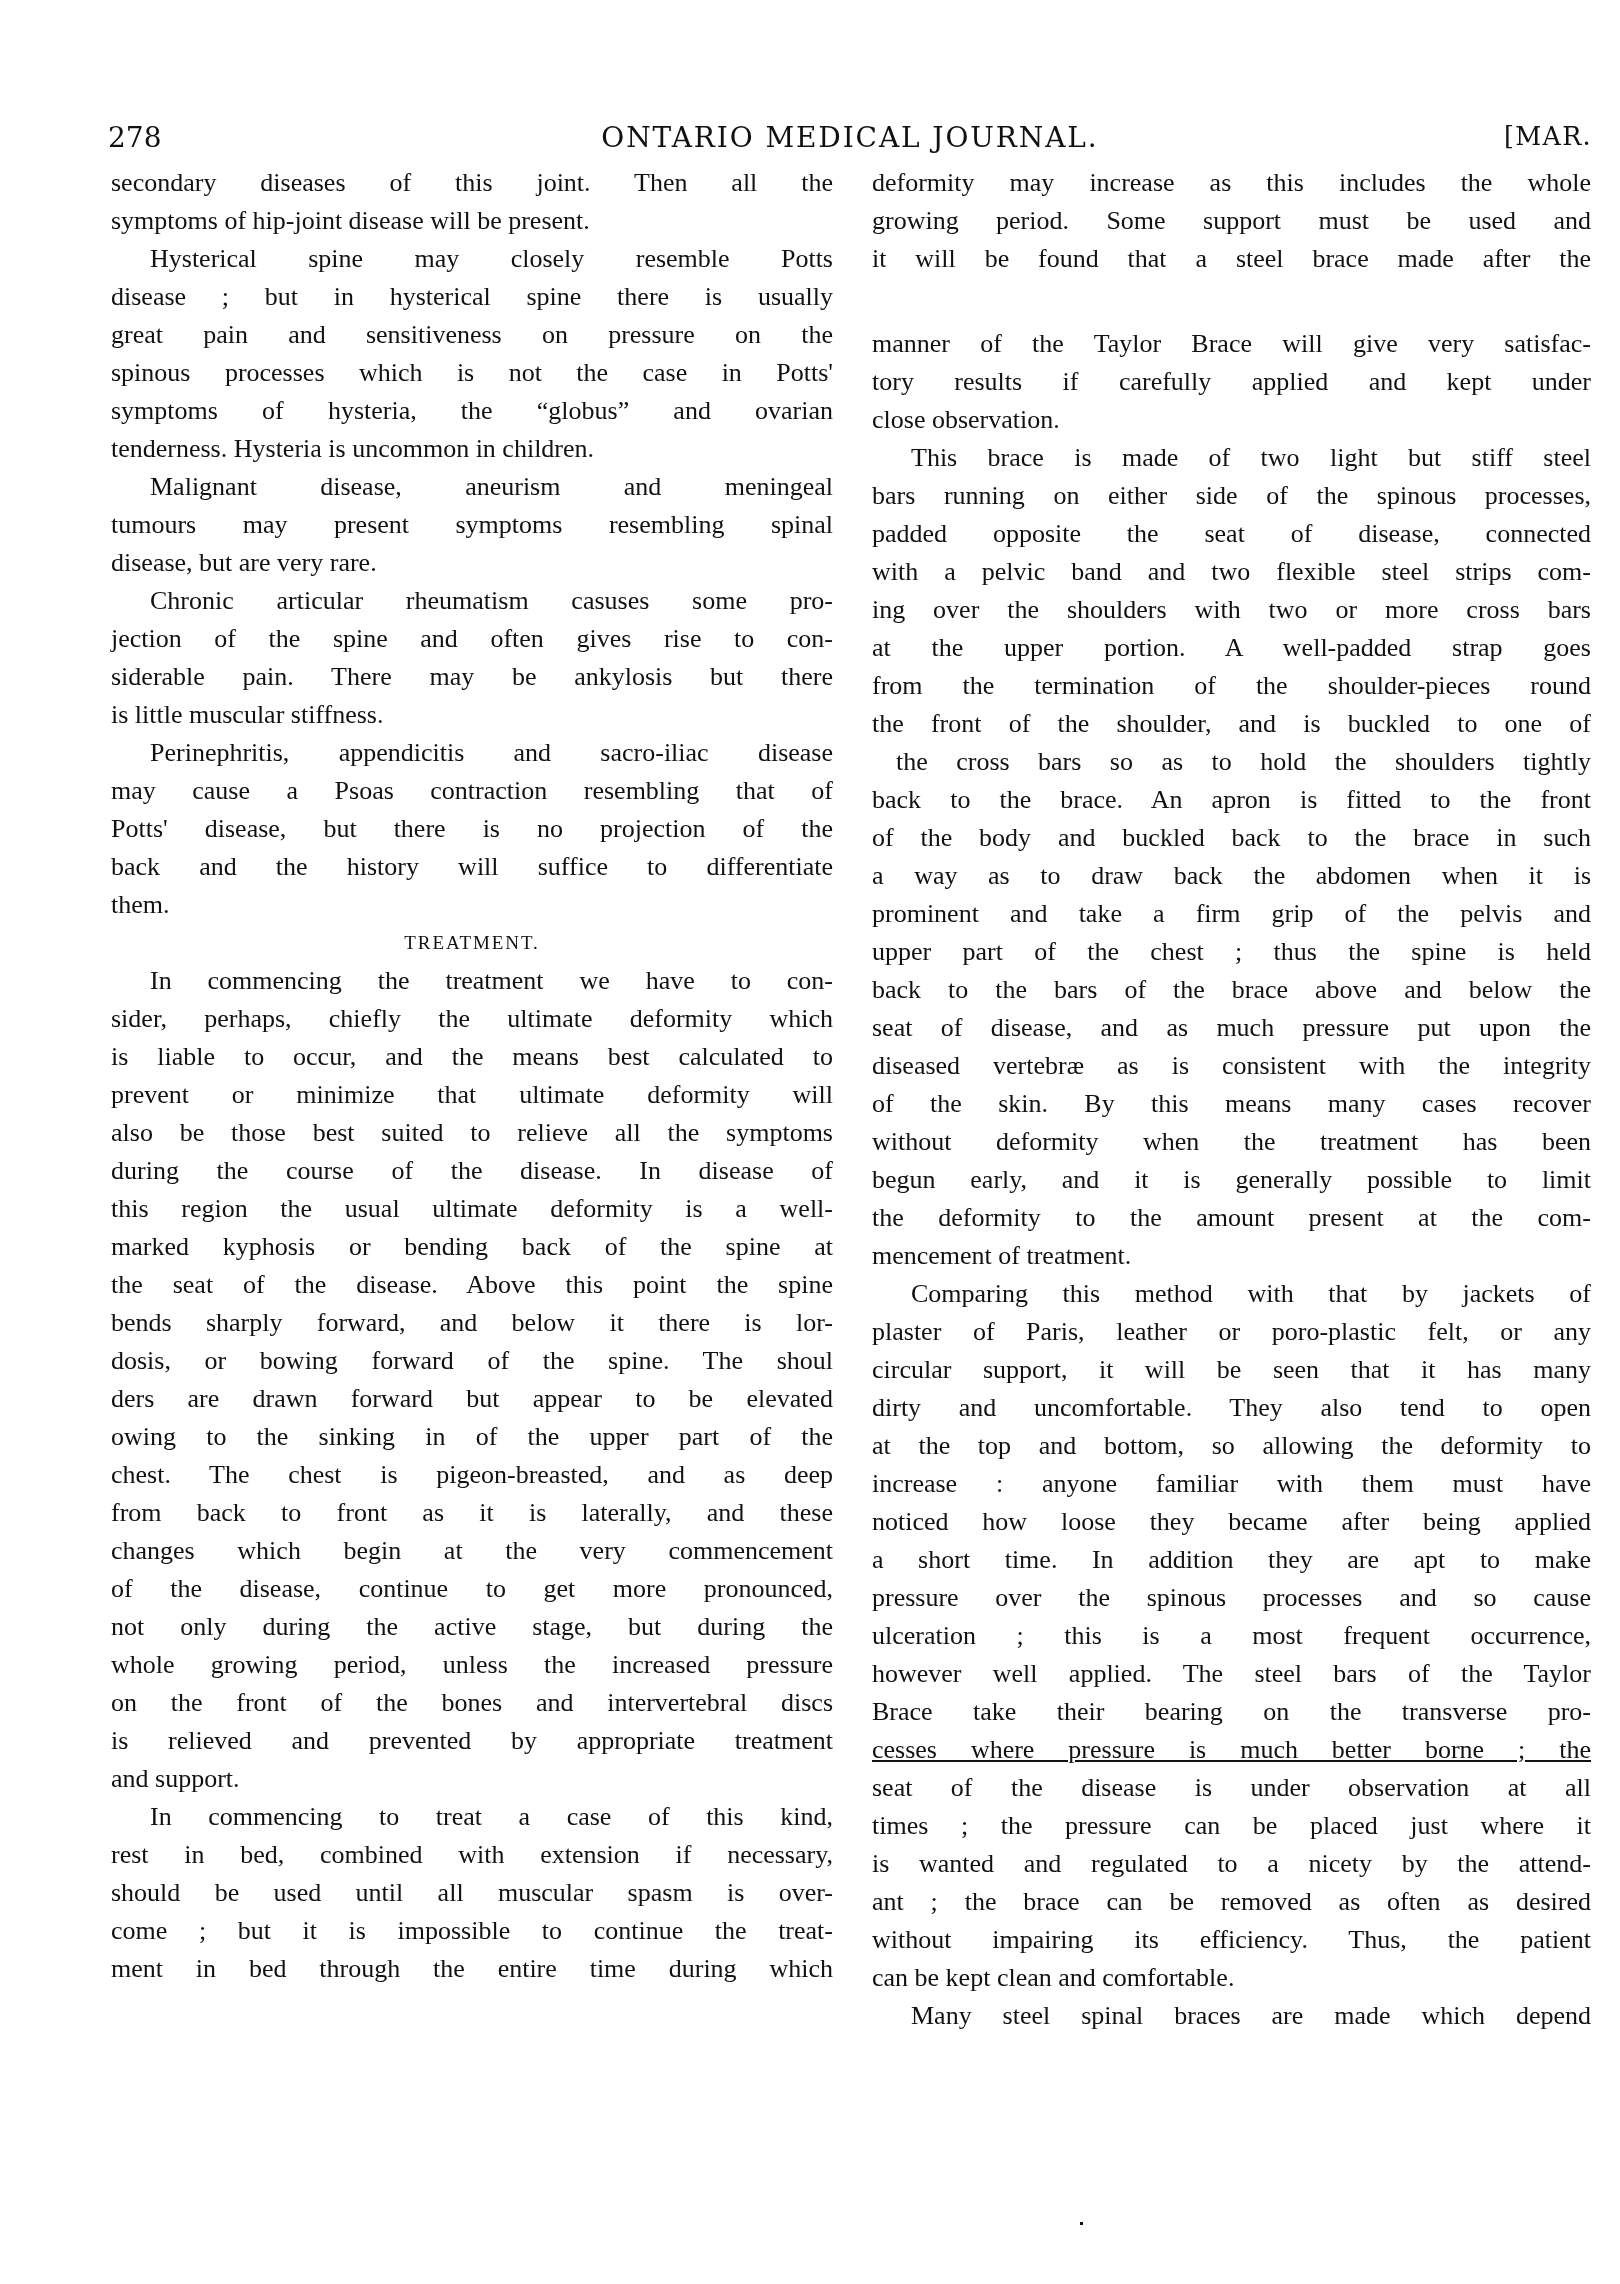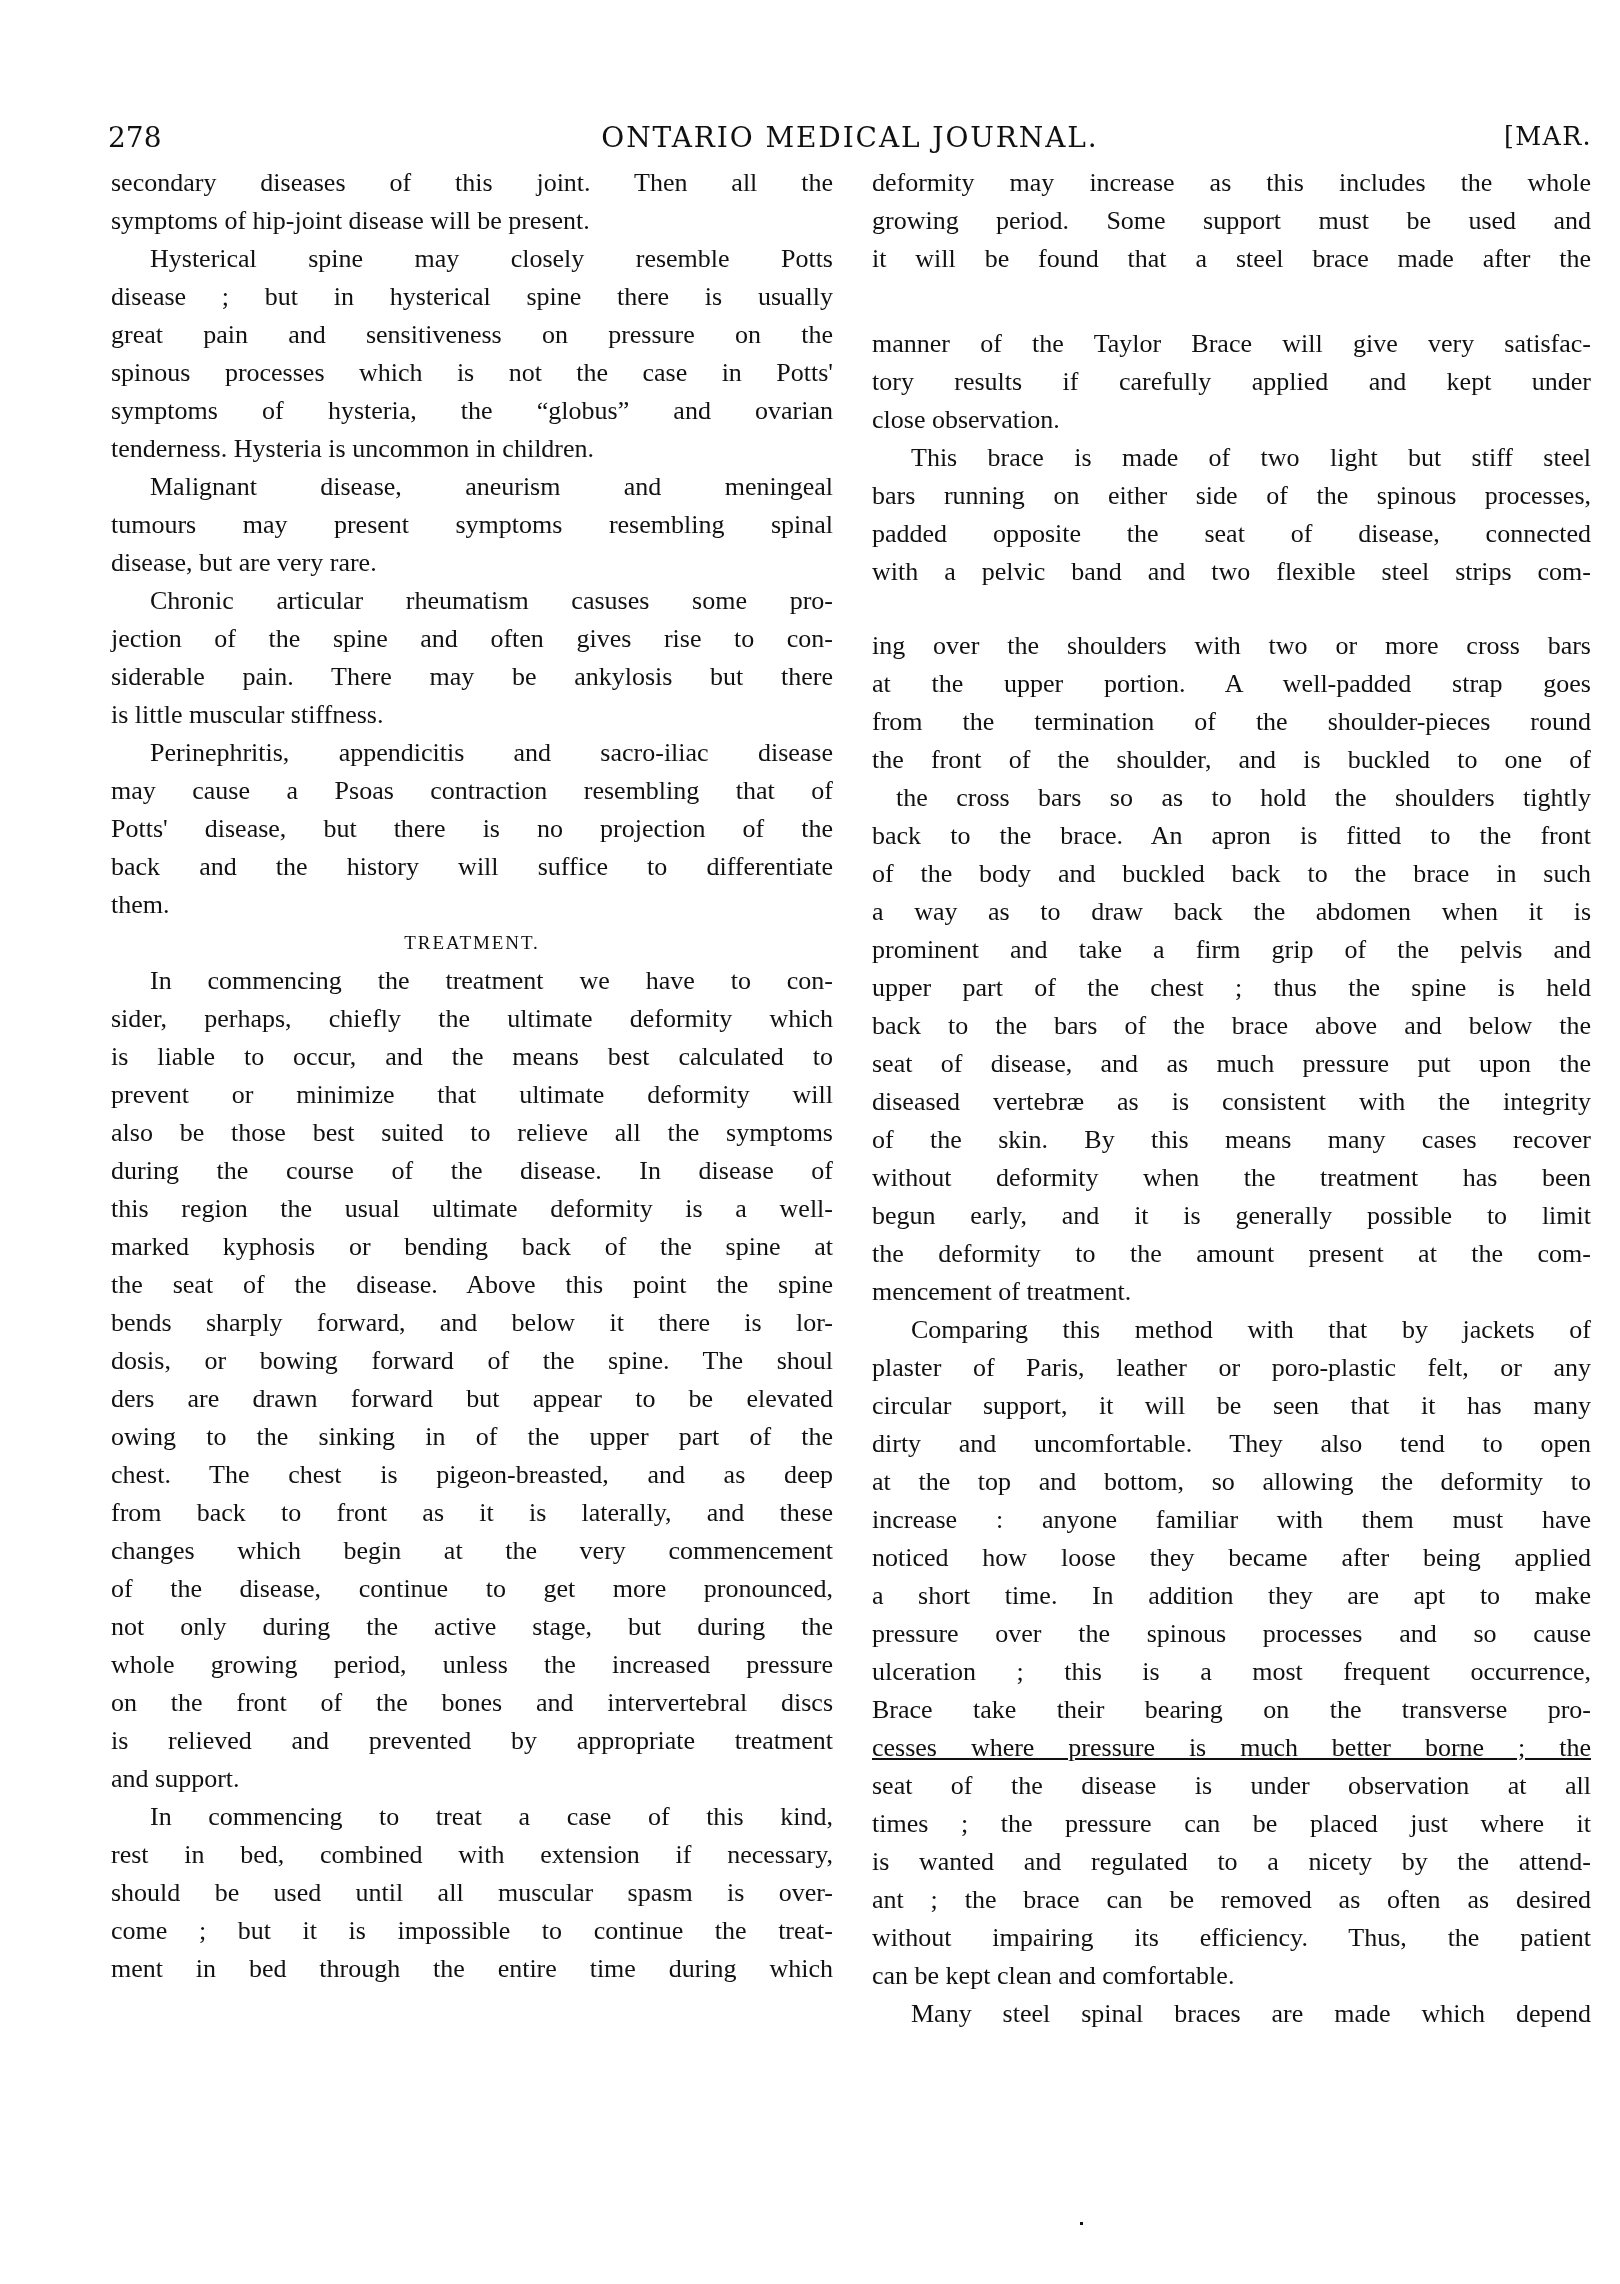--- a/index.html
+++ b/index.html
@@ -85,21 +85,21 @@
     <div class="line" style="white-space: normal;">deformity may increase as this includes the whole</div>
     <div class="line" style="white-space: normal;">growing period. Some support must be used and</div>
     <div class="line" style="white-space: normal;">it will be found that a steel brace made after the</div>
     <div class="line" style="white-space: normal; margin-top: 47px;">manner of the Taylor Brace will give very satisfac-</div>
     <div class="line" style="white-space: normal;">tory results if carefully applied and kept under</div>
     <div class="line last" style="white-space: normal;">close observation.</div>
     <div class="line indent" style="white-space: normal;">This brace is made of two light but stiff steel</div>
     <div class="line" style="white-space: normal;">bars running on either side of the spinous processes,</div>
     <div class="line" style="white-space: normal;">padded opposite the seat of disease, connected</div>
     <div class="line" style="white-space: normal;">with a pelvic band and two flexible steel strips com-</div>
-    <div class="line" style="white-space: normal; margin-top: 36px;">ing over the shoulders with two or more cross bars</div>
+    <div class="line" style="white-space: normal;">ing over the shoulders with two or more cross bars</div>
     <div class="line" style="white-space: normal;">at the upper portion. A well-padded strap goes</div>
     <div class="line" style="white-space: normal;">from the termination of the shoulder-pieces round</div>
     <div class="line" style="white-space: normal;">the front of the shoulder, and is buckled to one of</div>
     <div class="line" style="white-space: normal; margin-left: 24px;">the cross bars so as to hold the shoulders tightly</div>
     <div class="line" style="white-space: normal;">back to the brace. An apron is fitted to the front</div>
     <div class="line" style="white-space: normal;">of the body and buckled back to the brace in such</div>
     <div class="line" style="white-space: normal;">a way as to draw back the abdomen when it is</div>
     <div class="line" style="white-space: normal;">prominent and take a firm grip of the pelvis and</div>
     <div class="line" style="white-space: normal;">upper part of the chest ; thus the spine is held</div>
     <div class="line" style="white-space: normal;">back to the bars of the brace above and below the</div>
@@ -113,20 +113,21 @@
     <div class="line indent" style="white-space: normal;">Comparing this method with that by jackets of</div>
     <div class="line" style="white-space: normal;">plaster of Paris, leather or poro-plastic felt, or any</div>
     <div class="line" style="white-space: normal;">circular support, it will be seen that it has many</div>
     <div class="line" style="white-space: normal;">dirty and uncomfortable. They also tend to open</div>
     <div class="line" style="white-space: normal;">at the top and bottom, so allowing the deformity to</div>
     <div class="line" style="white-space: normal;">increase : anyone familiar with them must have</div>
     <div class="line" style="white-space: normal;">noticed how loose they became after being applied</div>
     <div class="line" style="white-space: normal;">a short time. In addition they are apt to make</div>
     <div class="line" style="white-space: normal;">pressure over the spinous processes and so cause</div>
     <div class="line" style="white-space: normal;">ulceration ; this is a most frequent occurrence,</div>
+    <div class="line" style="white-space: normal;">however well applied. The steel bars of the Taylor</div>
     <div class="line" style="white-space: normal;">Brace take their bearing on the transverse pro-</div>
     <div class="line" style="white-space: normal; text-decoration: underline;">cesses where pressure is much better borne ; the</div>
     <div class="line" style="white-space: normal;">seat of the disease is under observation at all</div>
     <div class="line" style="white-space: normal;">times ; the pressure can be placed just where it</div>
     <div class="line" style="white-space: normal;">is wanted and regulated to a nicety by the attend-</div>
     <div class="line" style="white-space: normal;">ant ; the brace can be removed as often as desired</div>
     <div class="line" style="white-space: normal;">without impairing its efficiency. Thus, the patient</div>
     <div class="line last" style="white-space: normal;">can be kept clean and comfortable.</div>
     <div class="line indent" style="white-space: normal;">Many steel spinal braces are made which depend</div>
   </div>

